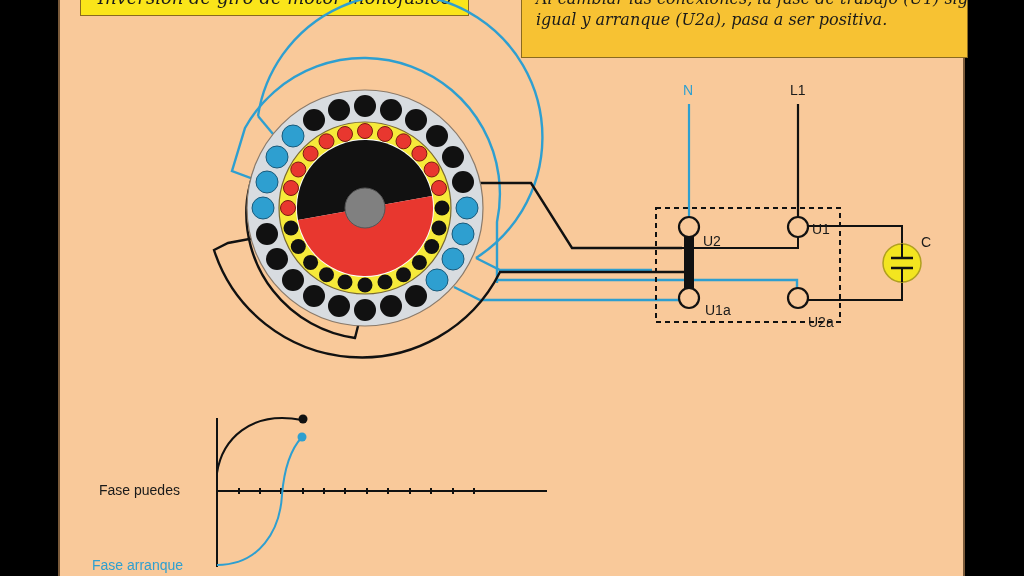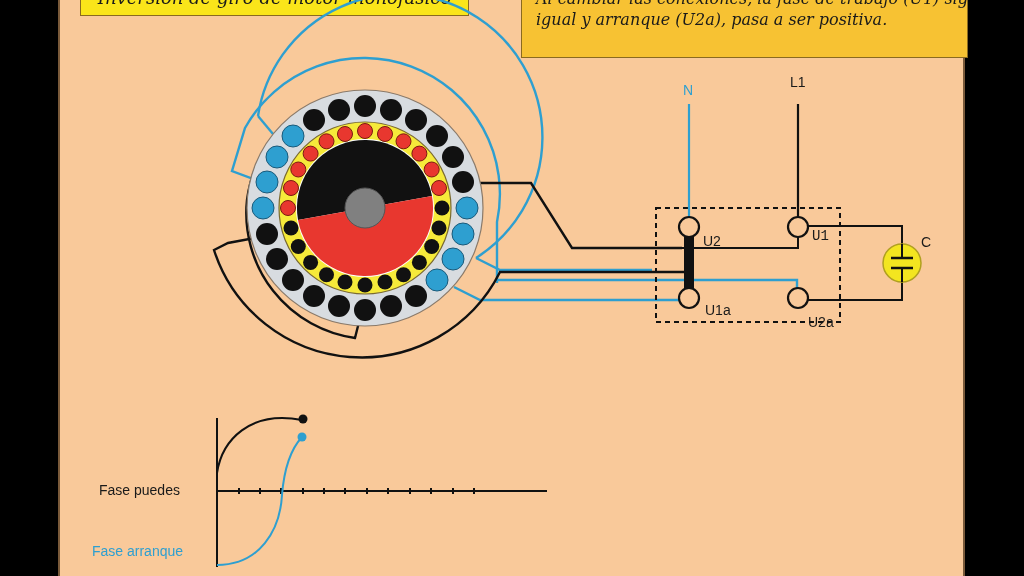--- a/index.html
+++ b/index.html
@@ -163,20 +163,20 @@
       <line x1="474" y1="488" x2="474" y2="494"></line>
     </g>
     <path d="M 217 473 C 222 440 250 410 302 420" fill="none" stroke="#111" stroke-width="2"></path>
     <circle cx="303" cy="419" r="4.5" fill="#111"></circle>
     <path d="M 217 565 C 260 565 280 530 282 495 C 284 470 290 450 302 437" fill="none" stroke="#2E9FD0" stroke-width="2"></path>
     <circle cx="302" cy="437" r="4.5" fill="#2E9FD0"></circle>
   </g>
 </svg>
 
 <div class="lbl" style="left:683px;top:82px;color:#2E9FD0;">N</div>
-<div class="lbl" style="left:790px;top:74px;">L1</div>
+<div class="lbl" style="left:790px;top:82px;">L1</div>
 <div class="lbl" style="left:703px;top:233px;text-align:center;">U2</div>
-<div class="lbl" style="left:812px;top:228px;font-family:Liberation Mono, monospace;">U1</div>
+<div class="lbl" style="left:812px;top:221px;">U1</div>
 <div class="lbl" style="left:705px;top:302px;">U1a</div>
 <div class="lbl" style="left:808px;top:314px;">U2a</div>
 <div class="lbl" style="left:921px;top:234px;">C</div>
 <div class="lbl" style="left:99px;top:482px;">Fase puedes</div>
-<div class="lbl" style="left:92px;top:543px;color:#2E9FD0;">Fase arranque</div>
+<div class="lbl" style="left:92px;top:557px;color:#2E9FD0;">Fase arranque</div>
 
 </body></html>

